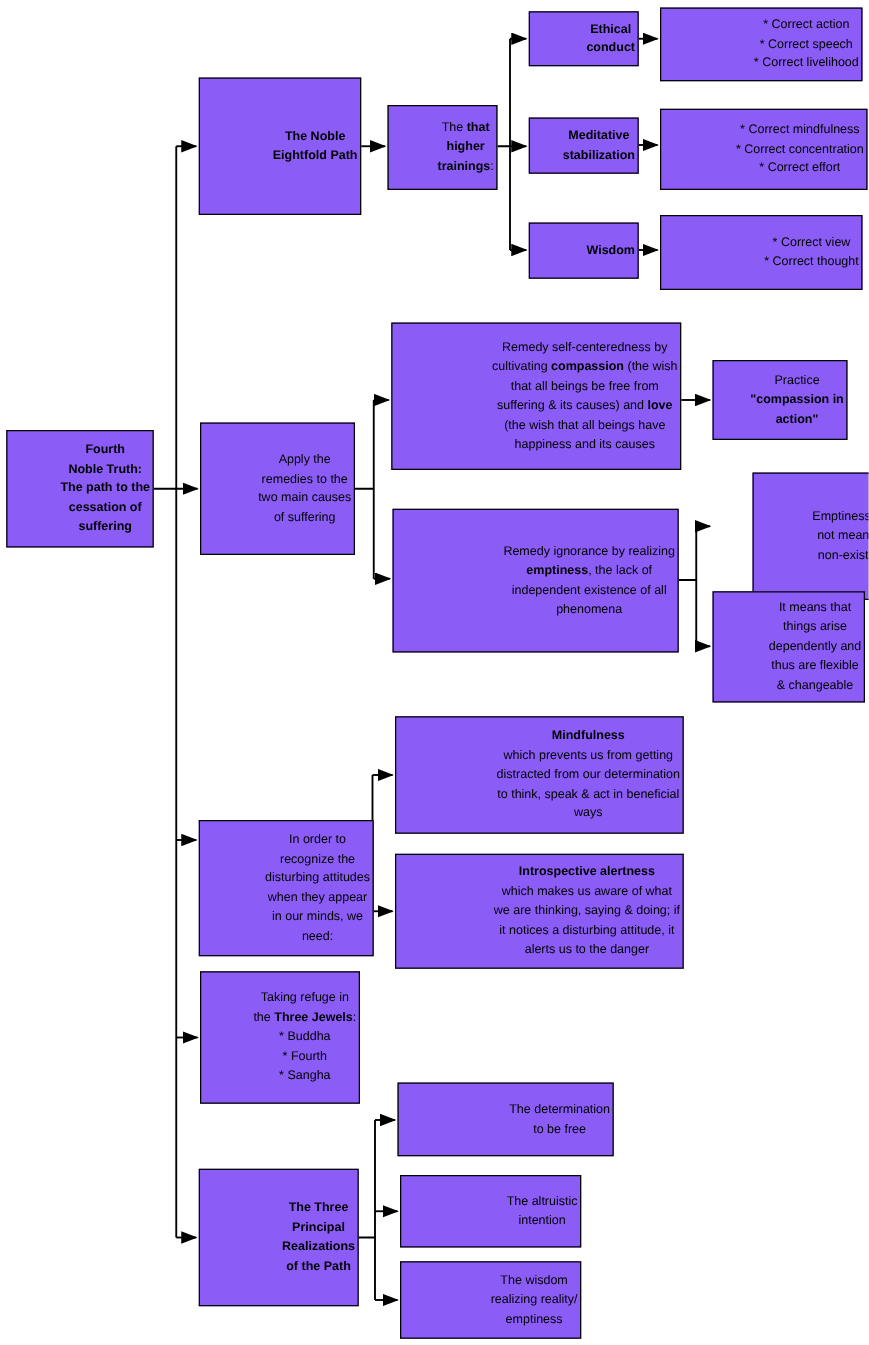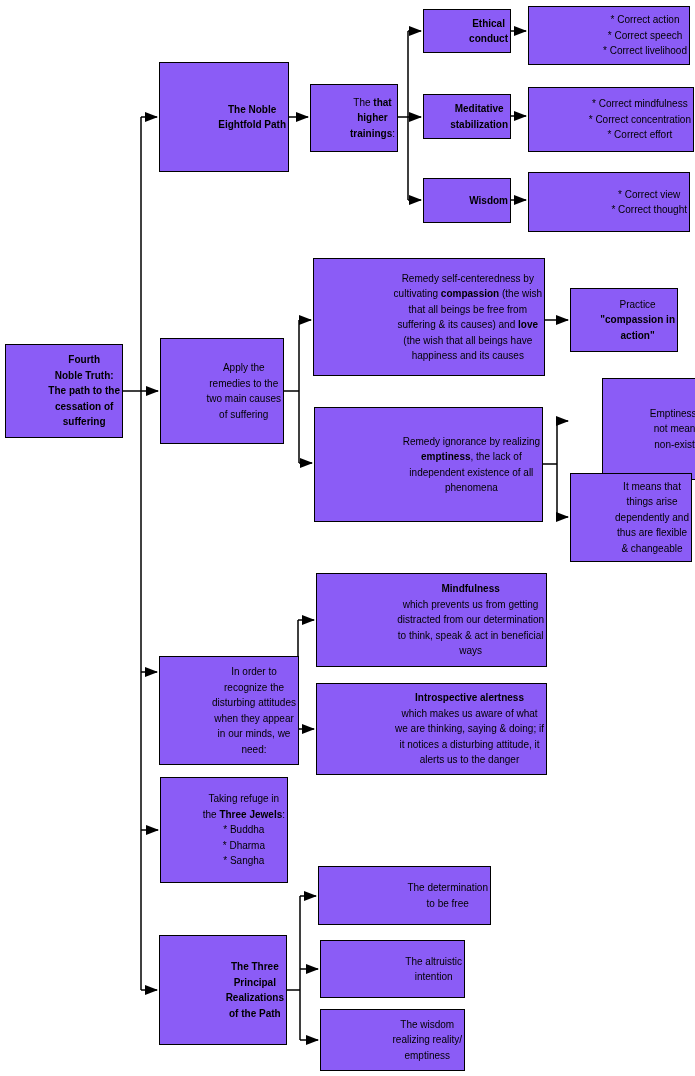--- a/index.html
+++ b/index.html
@@ -129,21 +129,21 @@
 
   <div class="box" style="left:316px;top:573px;width:231px;height:94px;">
     <div class="txt"><b>Mindfulness</b><br><span>which prevents us from getting</span><br><span>distracted from our determination</span><br><span>to think, speak &amp; act in beneficial</span><br><span>ways</span></div>
   </div>
 
   <div class="box" style="left:316px;top:683px;width:231px;height:92px;padding-left:23px;">
     <div class="txt"><b>Introspective alertness</b><br><span>which makes us aware of what</span><br><span>we are thinking, saying &amp; doing; if</span><br><span>it notices a disturbing attitude, it</span><br><span>alerts us to the danger</span></div>
   </div>
 
   <div class="box" style="left:160px;top:777px;width:128px;height:106px;">
-    <div class="txt"><span>Taking refuge in</span><br><span>the </span><b>Three Jewels</b><span>:</span><br><span>* Buddha</span><br><span>* Dharma</span><br><span>* Sangha</span></div>
+    <div class="txt"><span>Taking refuge in</span><br><span>the </span><b>Three Jewels</b><span>:</span><br><span>* Buddha</span><br><span>* Fourth</span><br><span>* Sangha</span></div>
   </div>
 
   <div class="box" style="left:159px;top:935px;width:128px;height:110px;">
     <div class="txt"><b>The Three</b><br><b>Principal</b><br><b>Realizations</b><br><b>of the Path</b></div>
   </div>
 
   <div class="box" style="left:318px;top:866px;width:173px;height:59px;">
     <div class="txt"><span>The determination</span><br><span>to be free</span></div>
   </div>
 

